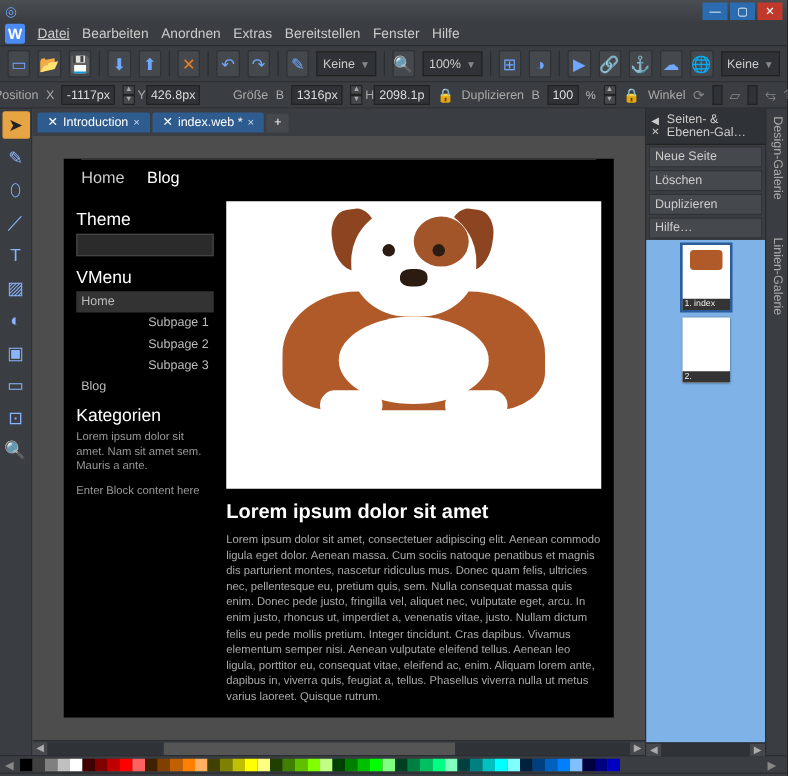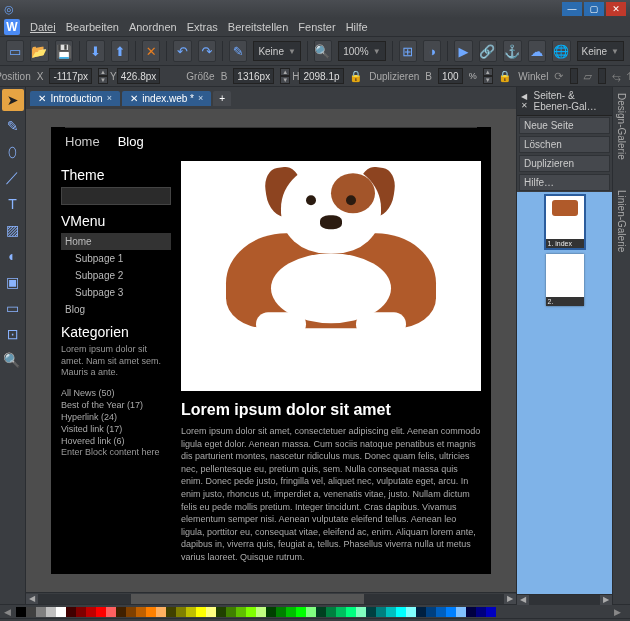--- a/index.html
+++ b/index.html
@@ -41,21 +41,21 @@
 .page .hero { padding: 14px 14px 8px; }
 .page h1 { font-family: Arial; font-size: 24px; font-weight: bold; color: #fff; }
 .page .subtitle { font-size: 13px; color: #ddd; margin-top: 4px; }
 .navline { border-top: 1px solid #333; margin: 10px 14px 0; display: flex; gap: 18px; padding: 6px 0; font-size: 13px; color: #ccc; }
 .navline span.active { color: #fff; }
 .pagerow { display: flex; }
 .sidebar { width: 130px; padding: 6px 10px; font-size: 10px; color: #bbb; }
 .sidebar .sh { font-size: 14px; color: #fff; margin: 6px 0 4px; font-weight: normal; }
 .sidebar .srch { background: #2b2b2b; height: 18px; border: 1px solid #444; margin-bottom: 8px; }
 .sidebar .menu div { padding: 3px 4px; cursor: pointer; }
-.sidebar .menu div.sub { padding-left: 14px; }
+.sidebar .menu div.sub { padding-left: 14px; text-align: right; }
 .sidebar .menu div.sel { background: #333; }
 .sidebar .kdesc { font-size: 9px; color: #999; line-height: 1.3; margin: 4px 0 8px; }
 .sidebar .links div { font-size: 9px; color: #aaa; padding: 1px 0; }
 .content { flex: 1; padding: 6px 10px 10px 0; }
 .photo { width: 100%; height: 230px; background: #fff; position: relative; overflow: hidden; }
 .content h2 { font-size: 16px; color: #fff; margin: 10px 0 6px; font-weight: bold; }
 .content p { font-size: 9px; color: #aaa; line-height: 1.4; }
 .rightpanel { width: 96px; background: #3a3d41; border-left: 1px solid #2a2d31; display: flex; flex-direction: column; }
 .rightpanel .phead { background: #2f3236; padding: 3px 4px; font-size: 10px; color: #ccc; border-bottom: 1px solid #222; display: flex; align-items: center; }
 .rightpanel .pbtns { display: flex; flex-direction: column; }
@@ -223,27 +223,20 @@
             <div class="sh">VMenu</div>
             <div class="menu">
               <div class="sel">Home</div>
               <div class="sub">Subpage 1</div>
               <div class="sub">Subpage 2</div>
               <div class="sub">Subpage 3</div>
               <div>Blog</div>
             </div>
             <div class="sh">Kategorien</div>
             <div class="kdesc">Lorem ipsum dolor sit amet. Nam sit amet sem. Mauris a ante.</div>
-            <div class="links">
-              <div>All News (50)</div>
-              <div>Best of the Year (17)</div>
-              <div>Hyperlink (24)</div>
-              <div>Visited link (17)</div>
-              <div>Hovered link (6)</div>
-            </div>
             <div style="font-size:9px;color:#999">Enter Block content here</div>
           </div>
           <div class="content">
             <div class="photo">
               <div class="dog">
                 <div class="body">
                   <div class="chest"></div>
                   <div class="earL"></div>
                     <div class="earR"></div>
                   <div class="head"></div>

